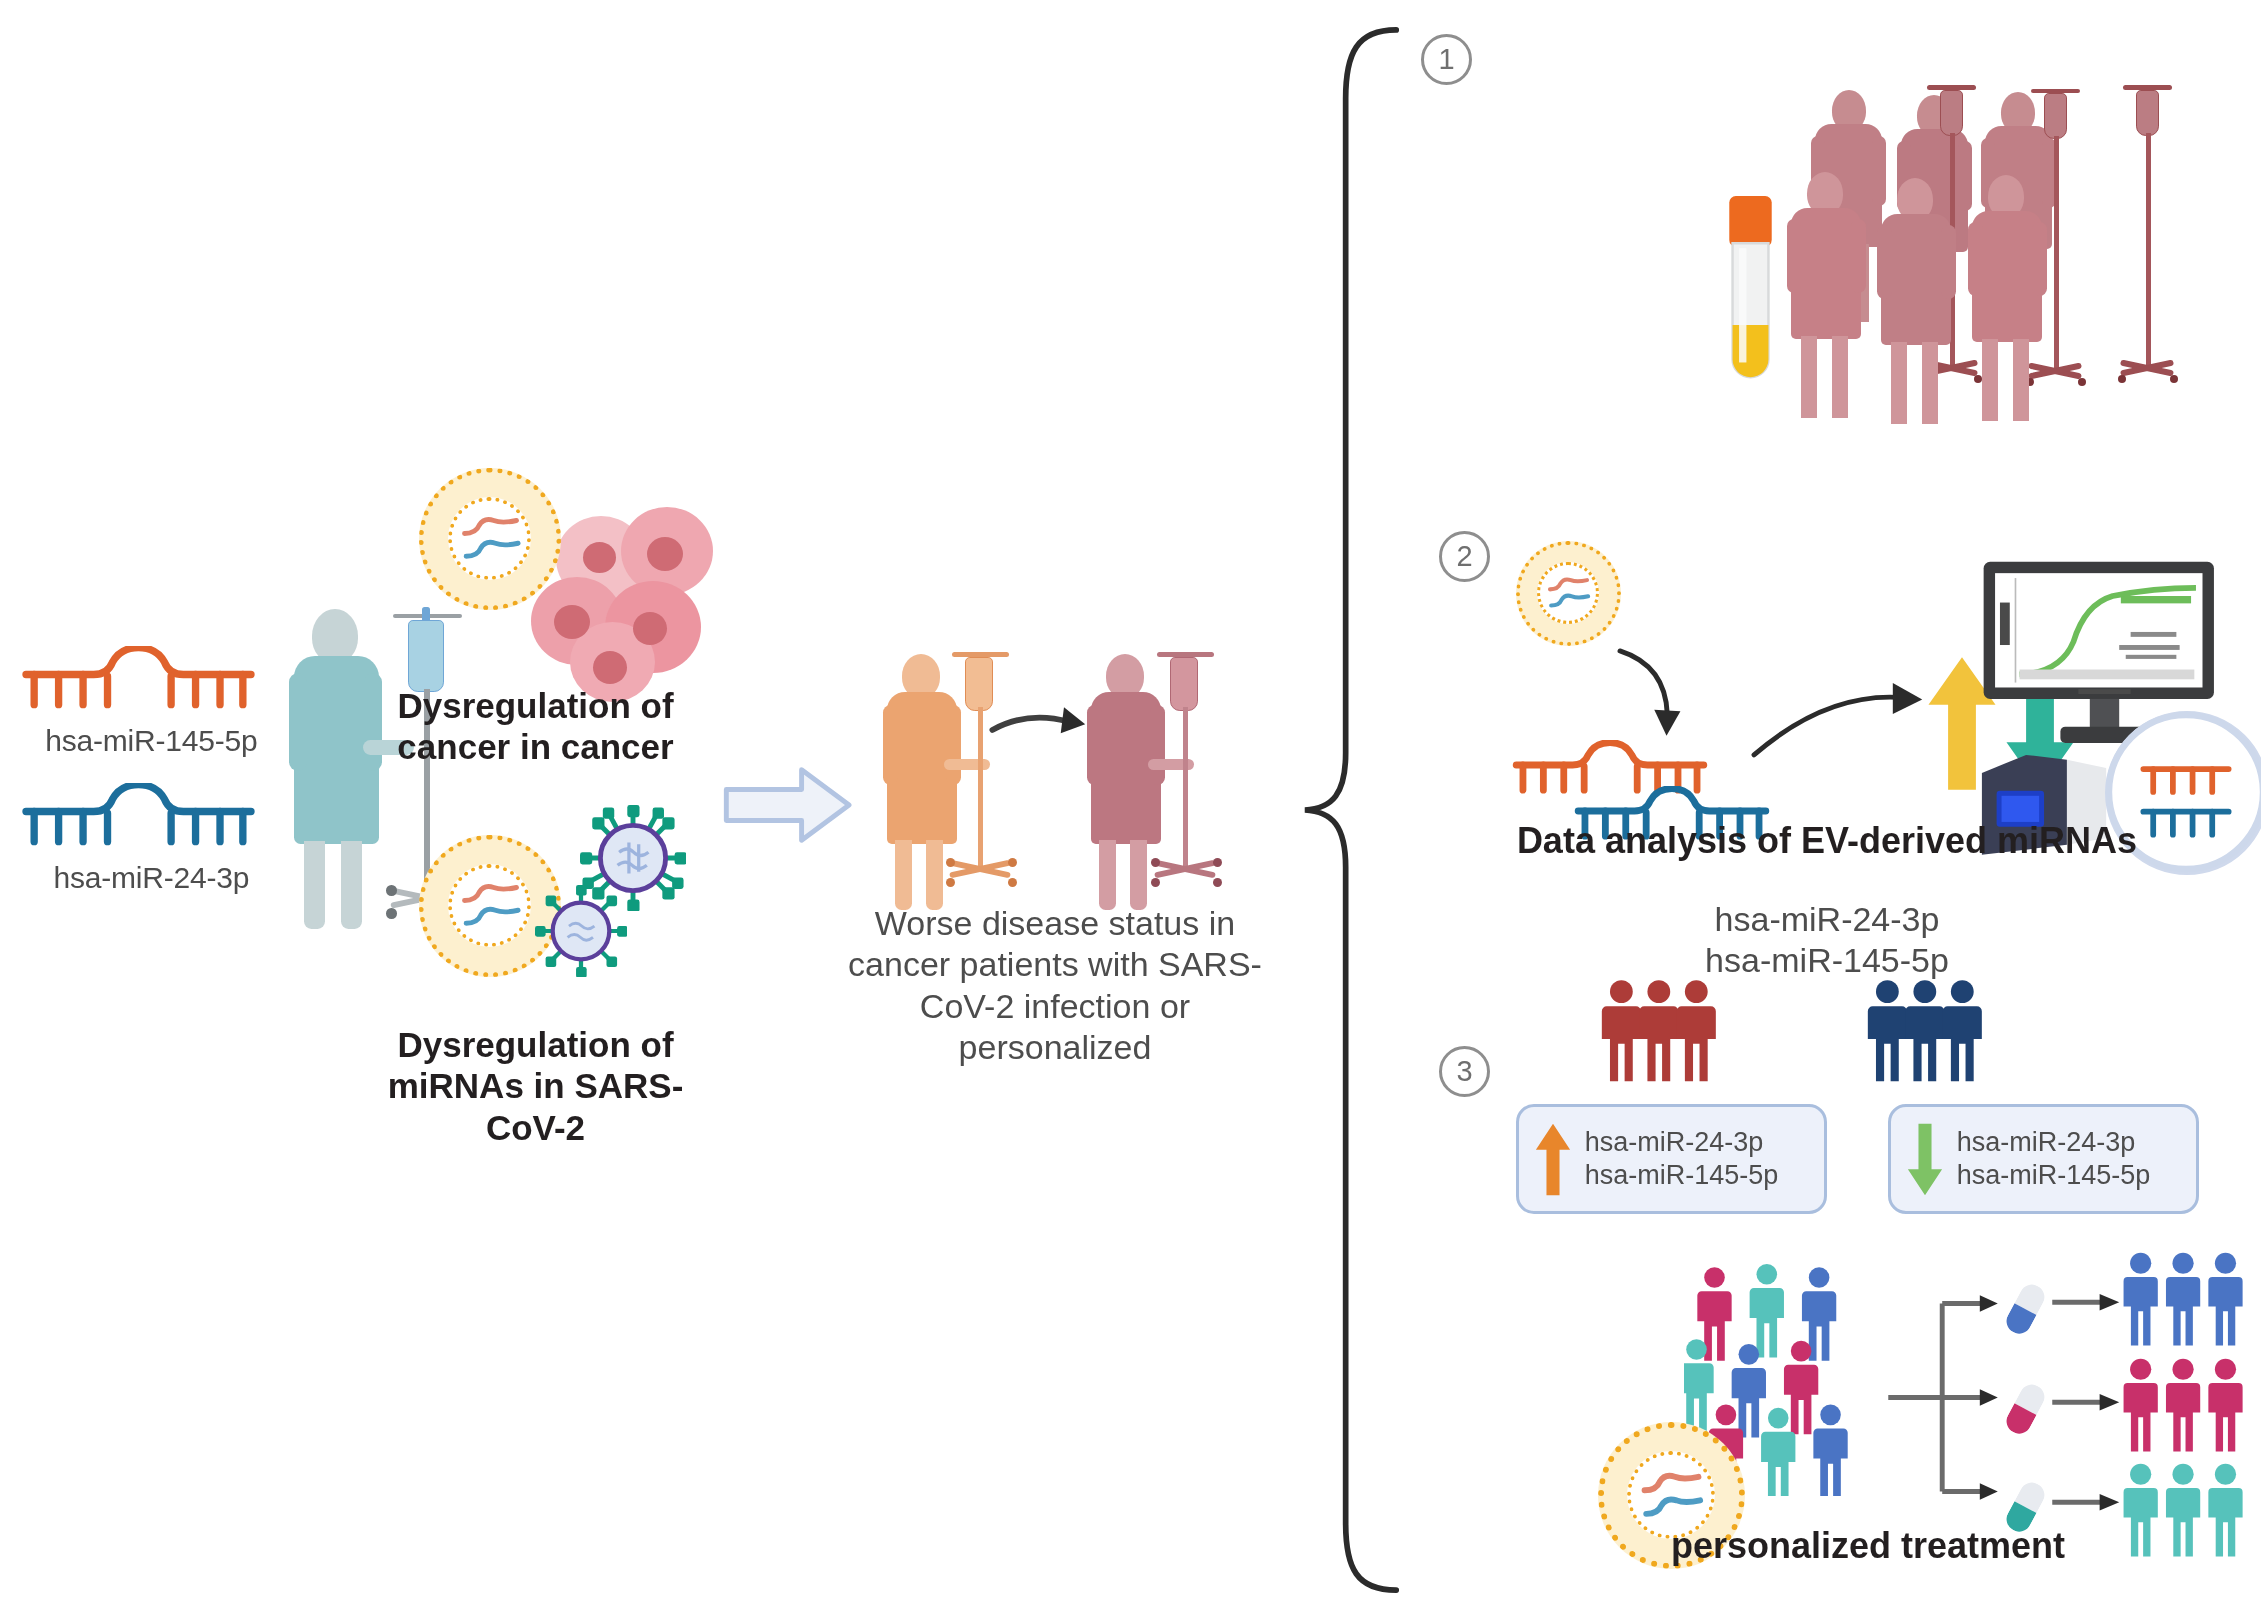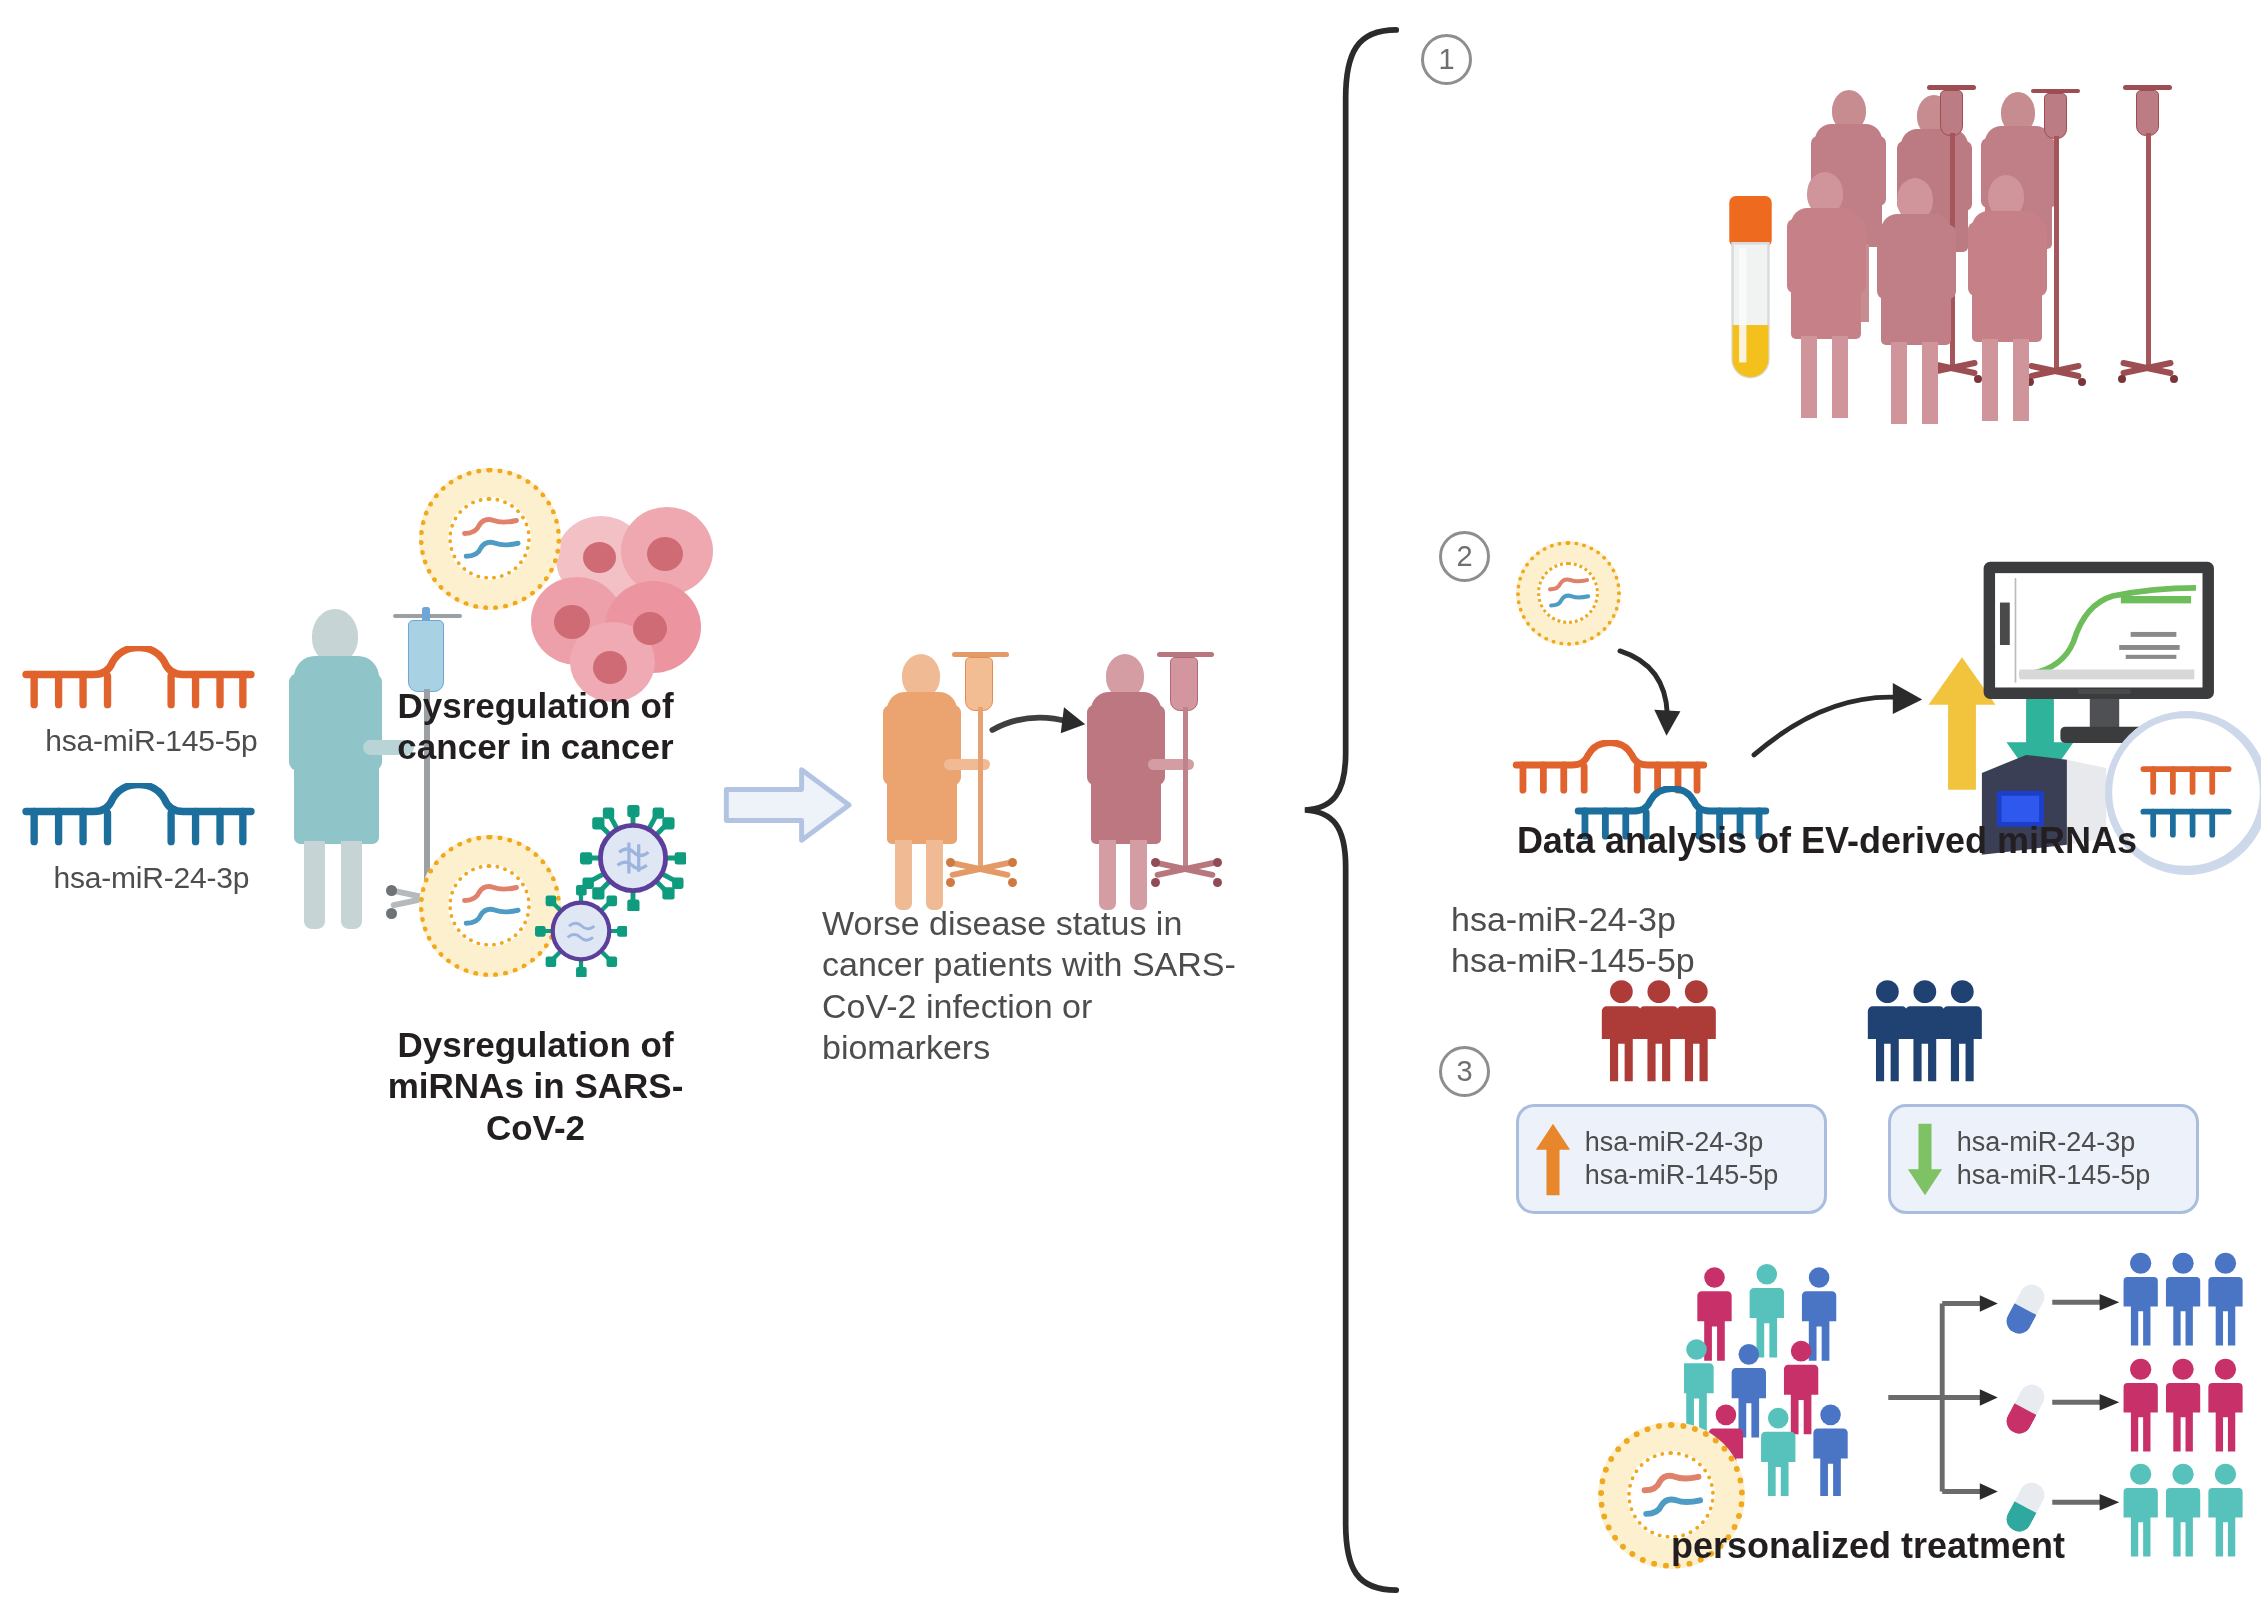--- a/index.html
+++ b/index.html
@@ -2,21 +2,21 @@
 <html style="font-size:13px"><head>
 <meta charset="utf-8">
 <style>
   html, body { margin:0; padding:0; background:#ffffff; }
   body {
     width:2261px; height:1617px; position:relative; overflow:hidden;
     font-family:"Liberation Sans", sans-serif; color:#231f20;
   }
   .abs { position:absolute; }
   .txt-bold { font-weight:bold; color:#231f20; text-align:center; line-height:1.18; }
-  .txt-reg  { color:#4d4d4d; text-align:left; line-height:1.22; }
+  .txt-reg  { color:#4d4d4d; text-align:center; line-height:1.22; }
 
   
   #mirna-legend { left:16.4px; top:646px; width:270px; }
   .hairpin-row { margin-bottom:24.5px; }
   .hairpin-label { font-size:30px; color:#4d4d4d; text-align:center; letter-spacing:-0.2px; }
 
   
   .pt { position:absolute; }
   .pt .head { position:absolute; border-radius:50% 50% 46% 46%; }
   .pt .gown { position:absolute; }
@@ -301,21 +301,21 @@
   <div class="caster" style="left:1.6px;  top:231px; background:#8f4b56; width:9px; height:9px;"></div>
   <div class="caster" style="left:64px; top:231px; background:#8f4b56; width:9px; height:9px;"></div>
   <div class="caster" style="left:1.6px;  top:211px; background:#8f4b56; width:9px; height:9px;"></div>
   <div class="caster" style="left:64px; top:211px; background:#8f4b56; width:9px; height:9px;"></div>
 </div>
 
 <div class="abs txt-reg" style="left:822px; top:903px; width:466px; font-size:34px;">
   <div>Worse disease status in</div>
   <div>cancer patients with SARS-</div>
   <div>CoV-2 infection or</div>
-  <div>biomarkers</div>
+  <div>personalized</div>
 </div>
 
 <div class="abs" id="brace">
   <svg width="106" height="1570" viewBox="0 0 130 1920" preserveAspectRatio="none">
     <path d="M118 6 C70 6 56 34 56 90 V890 C56 940 40 958 6 960 C40 962 56 980 56 1030 V1832 C56 1888 70 1914 118 1914" fill="none" stroke="#2b2b2b" stroke-width="7" stroke-linecap="round"></path>
   </svg>
 </div>
 
 <div class="step-circle" style="left:1421px; top:34px;">
   <span>1</span>

